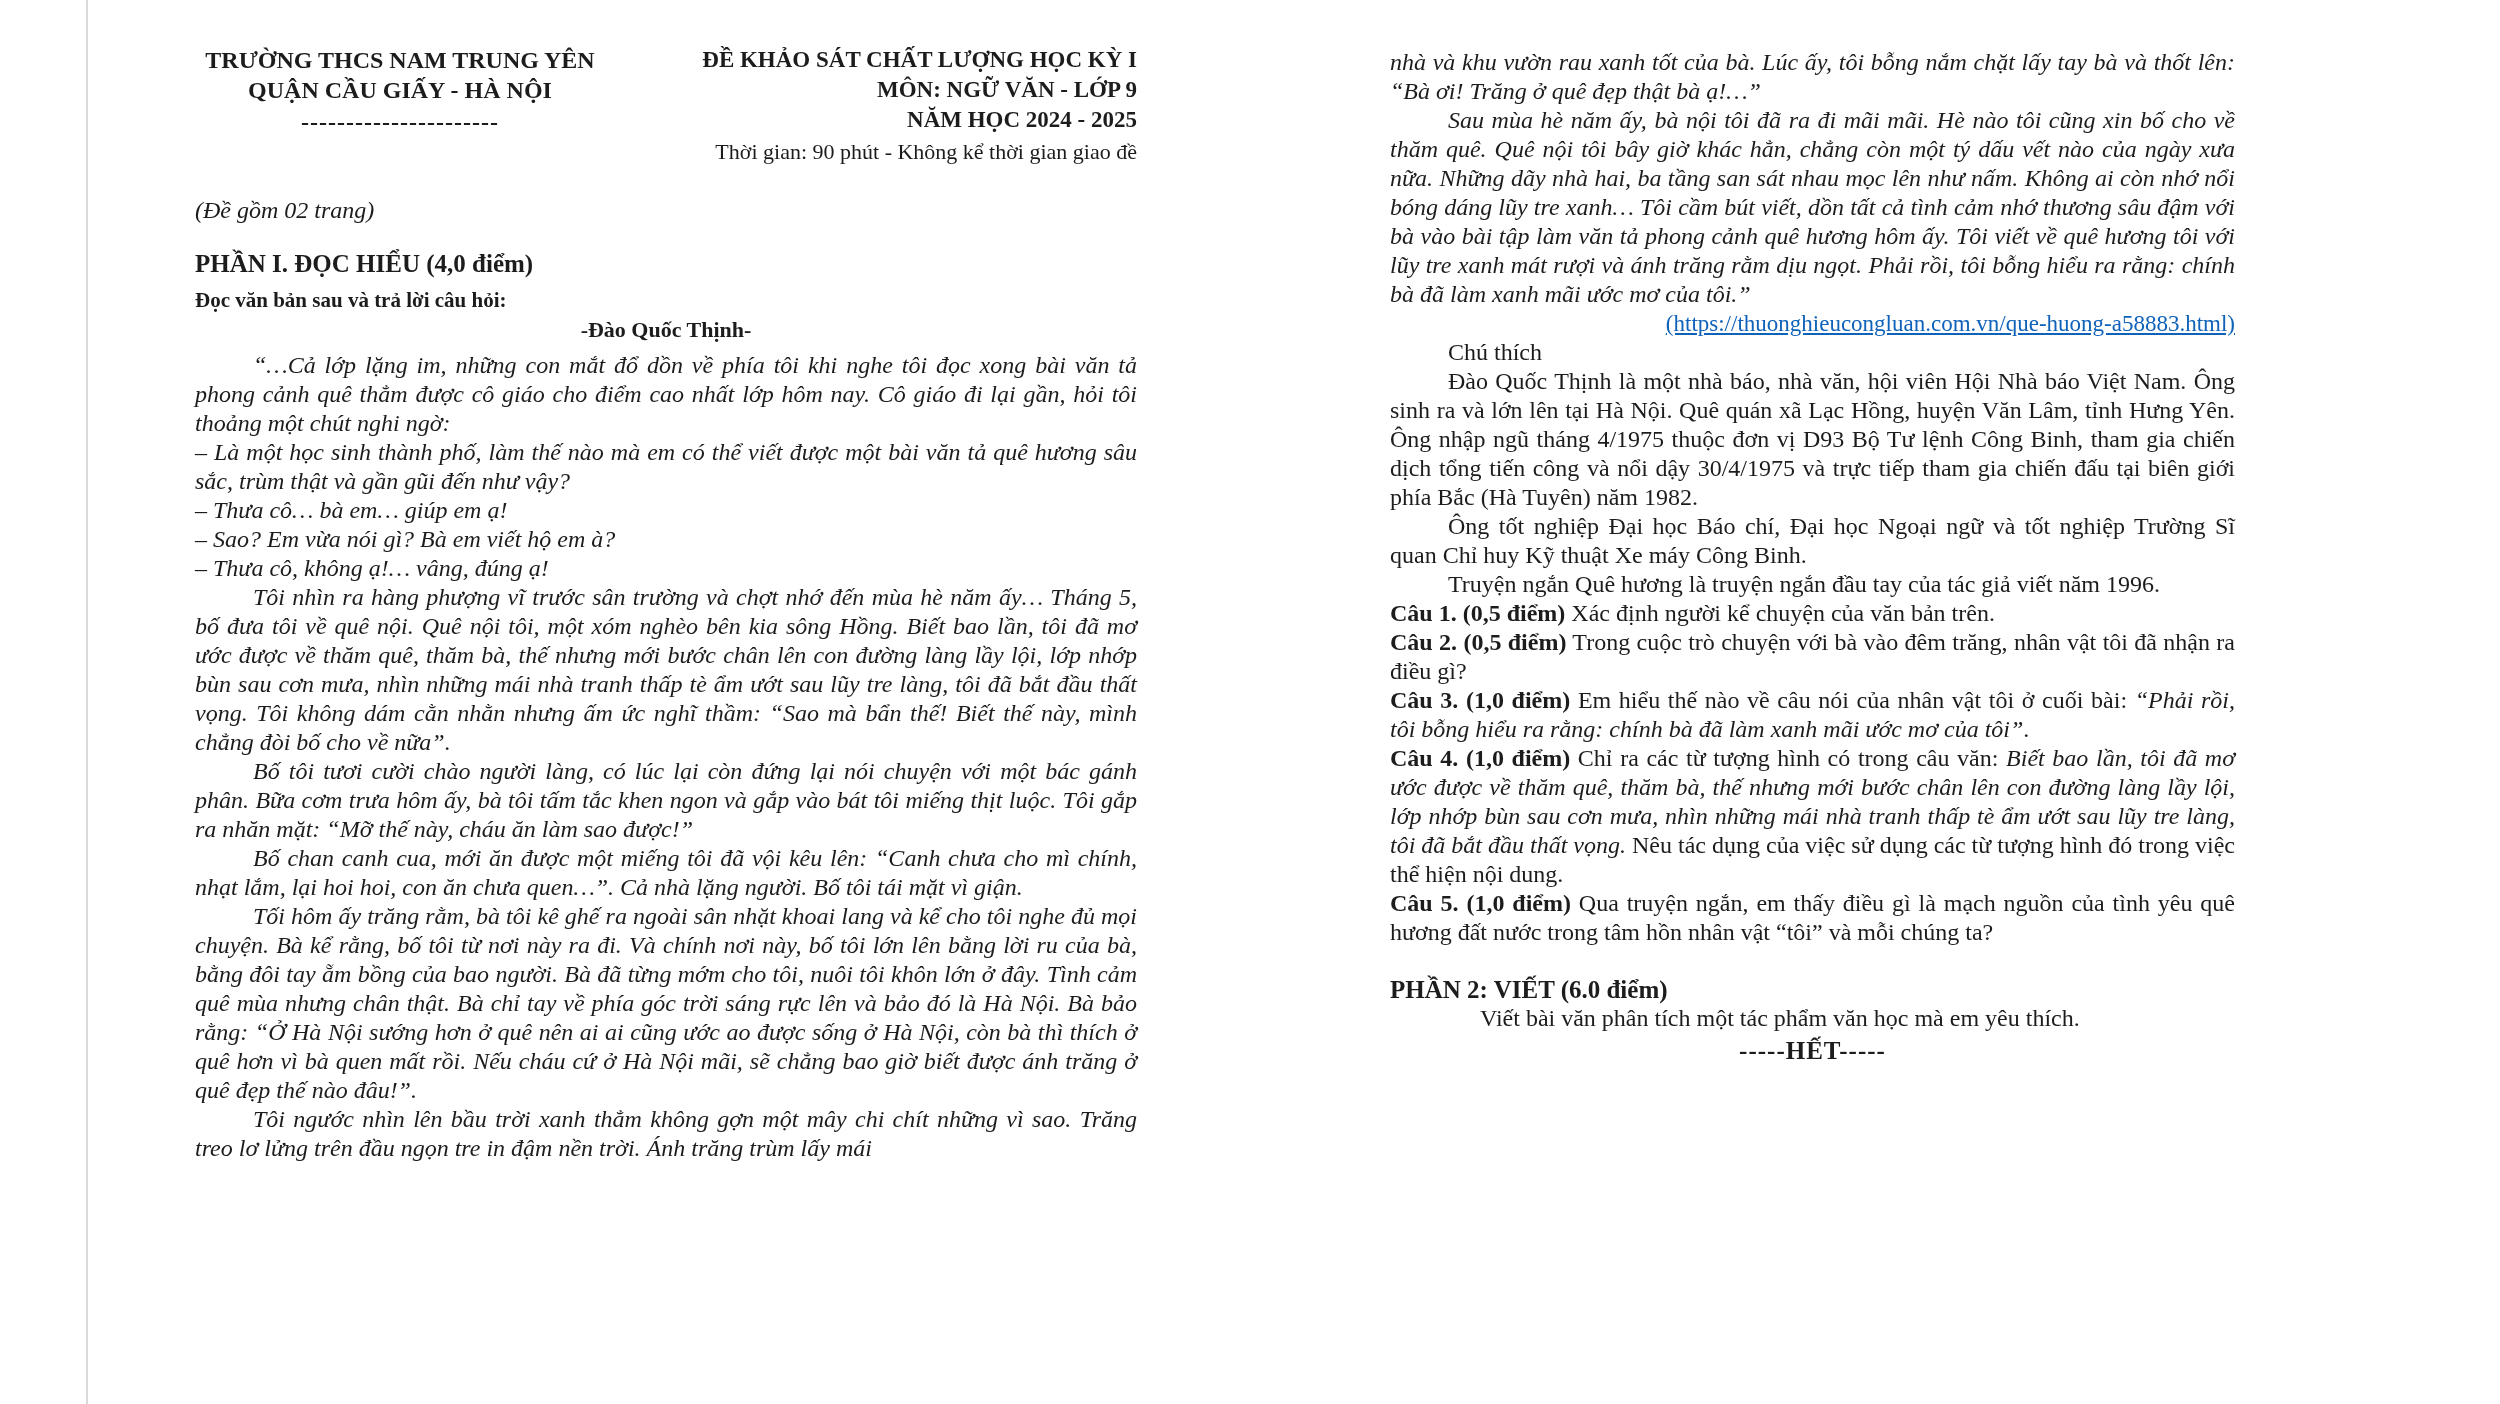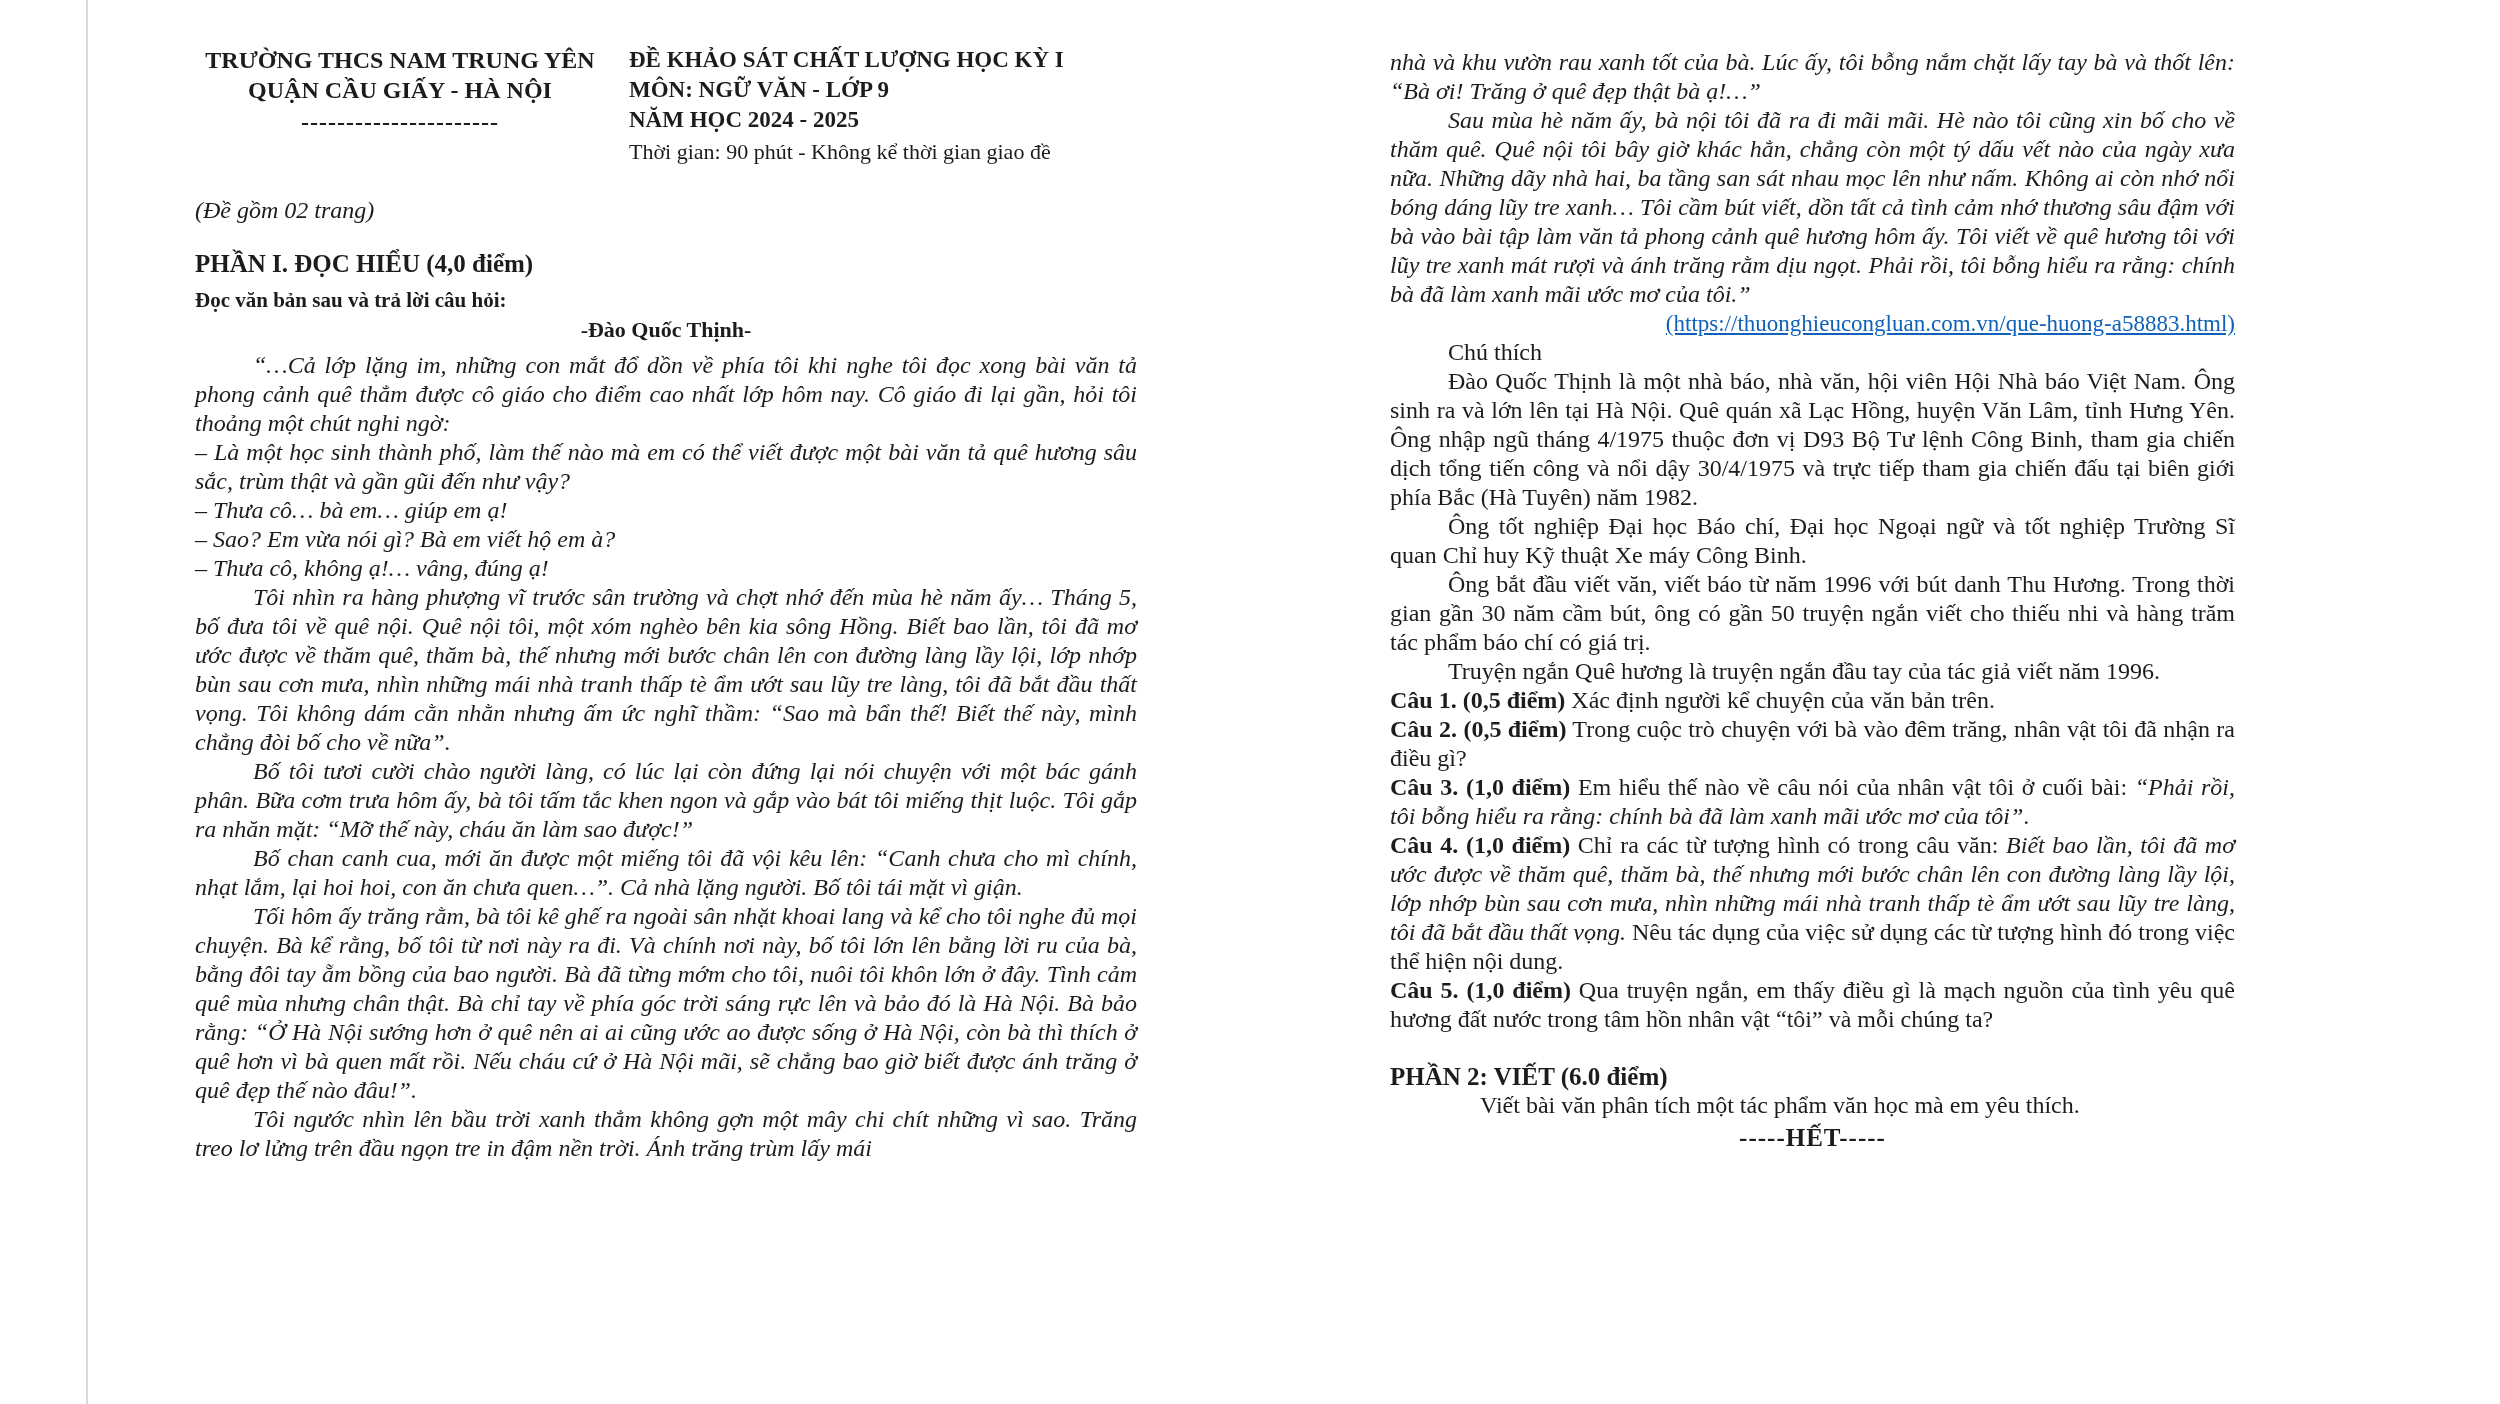--- a/index.html
+++ b/index.html
@@ -17,21 +17,21 @@
   }
   .page{position:absolute;}
   .page-left{left:195px;top:45px;width:942px;}
   .page-right{left:1390px;top:48px;width:845px;}
 
   .bold{font-weight:bold;}
   .italic{font-style:italic;}
 
   .header{display:flex;align-items:flex-start;}
   .header-school{width:410px;text-align:center;font-size:24px;line-height:30px;}
-  .header-exam{flex:1;text-align:left;font-size:23px;line-height:30px;margin-left:24px;}
+  .header-exam{flex:1;text-align:right;font-size:23px;line-height:30px;margin-left:24px;}
   .header-dashes{letter-spacing:1px;margin-top:2px;}
   .exam-time{font-weight:normal;font-size:22px;margin-top:2px;white-space:nowrap;}
 
   .pages-note{font-size:24px;margin-top:30px;}
   .part-heading{font-size:25px;margin-top:26px;}
   .instruction{font-size:21px;font-weight:bold;margin-top:10px;}
   .story-title{font-size:25px;text-align:center;margin-top:16px;}
   .story-author{font-size:22px;font-weight:bold;text-align:center;margin-top:4px;}
 
   .para{margin:0;font-size:24px;line-height:29px;text-align:justify;}
@@ -97,21 +97,20 @@
       </div>
 
     <div class="link-line">
       <a class="link">(https://thuonghieucongluan.com.vn/que-huong-a58883.html)</a>
     </div>
 
     <p class="note-head">Chú thích</p>
     <div id="notes-list">
         <p class="para indent"><span class="seg normal">Đào Quốc Thịnh là một nhà báo, nhà văn, hội viên Hội Nhà báo Việt Nam. Ông sinh ra và lớn lên tại Hà Nội. Quê quán xã Lạc Hồng, huyện Văn Lâm, tỉnh Hưng Yên. Ông nhập ngũ tháng 4/1975 thuộc đơn vị D93 Bộ Tư lệnh Công Binh, tham gia chiến dịch tổng tiến công và nổi dậy 30/4/1975 và trực tiếp tham gia chiến đấu tại biên giới phía Bắc (Hà Tuyên) năm 1982.</span></p>
         <p class="para indent"><span class="seg normal">Ông tốt nghiệp Đại học Báo chí, Đại học Ngoại ngữ và tốt nghiệp Trường Sĩ quan Chỉ huy Kỹ thuật Xe máy Công Binh.</span></p>
-        <p class="para indent"><span class="seg normal">Ông bắt đầu viết văn, viết báo từ năm 1996 với bút danh Thu Hương. Trong thời gian gần 30 năm cầm bút, ông có gần 50 truyện ngắn viết cho thiếu nhi và hàng trăm tác phẩm báo chí có giá trị.</span></p>
         <p class="para indent"><span class="seg normal">Truyện ngắn Quê hương là truyện ngắn đầu tay của tác giả viết năm 1996.</span></p>
       </div>
 
     <div class="questions" id="questions-list">
         <p class="para"><span class="seg bold">Câu 1. (0,5 điểm)</span><span class="seg normal"> Xác định người kể chuyện của văn bản trên.</span></p>
         <p class="para"><span class="seg bold">Câu 2. (0,5 điểm)</span><span class="seg normal"> Trong cuộc trò chuyện với bà vào đêm trăng, nhân vật tôi đã nhận ra điều gì?</span></p>
         <p class="para"><span class="seg bold">Câu 3. (1,0 điểm)</span><span class="seg normal"> Em hiểu thế nào về câu nói của nhân vật tôi ở cuối bài: </span><span class="seg italic">“Phải rồi, tôi bỗng hiểu ra rằng: chính bà đã làm xanh mãi ước mơ của tôi”</span><span class="seg normal">.</span></p>
         <p class="para"><span class="seg bold">Câu 4. (1,0 điểm)</span><span class="seg normal"> Chỉ ra các từ tượng hình có trong câu văn: </span><span class="seg italic">Biết bao lần, tôi đã mơ ước được về thăm quê, thăm bà, thế nhưng mới bước chân lên con đường làng lầy lội, lớp nhớp bùn sau cơn mưa, nhìn những mái nhà tranh thấp tè ẩm ướt sau lũy tre làng, tôi đã bắt đầu thất vọng.</span><span class="seg normal"> Nêu tác dụng của việc sử dụng các từ tượng hình đó trong việc thể hiện nội dung.</span></p>
         <p class="para"><span class="seg bold">Câu 5. (1,0 điểm)</span><span class="seg normal"> Qua truyện ngắn, em thấy điều gì là mạch nguồn của tình yêu quê hương đất nước trong tâm hồn nhân vật “tôi” và mỗi chúng ta?</span></p>
       </div>

